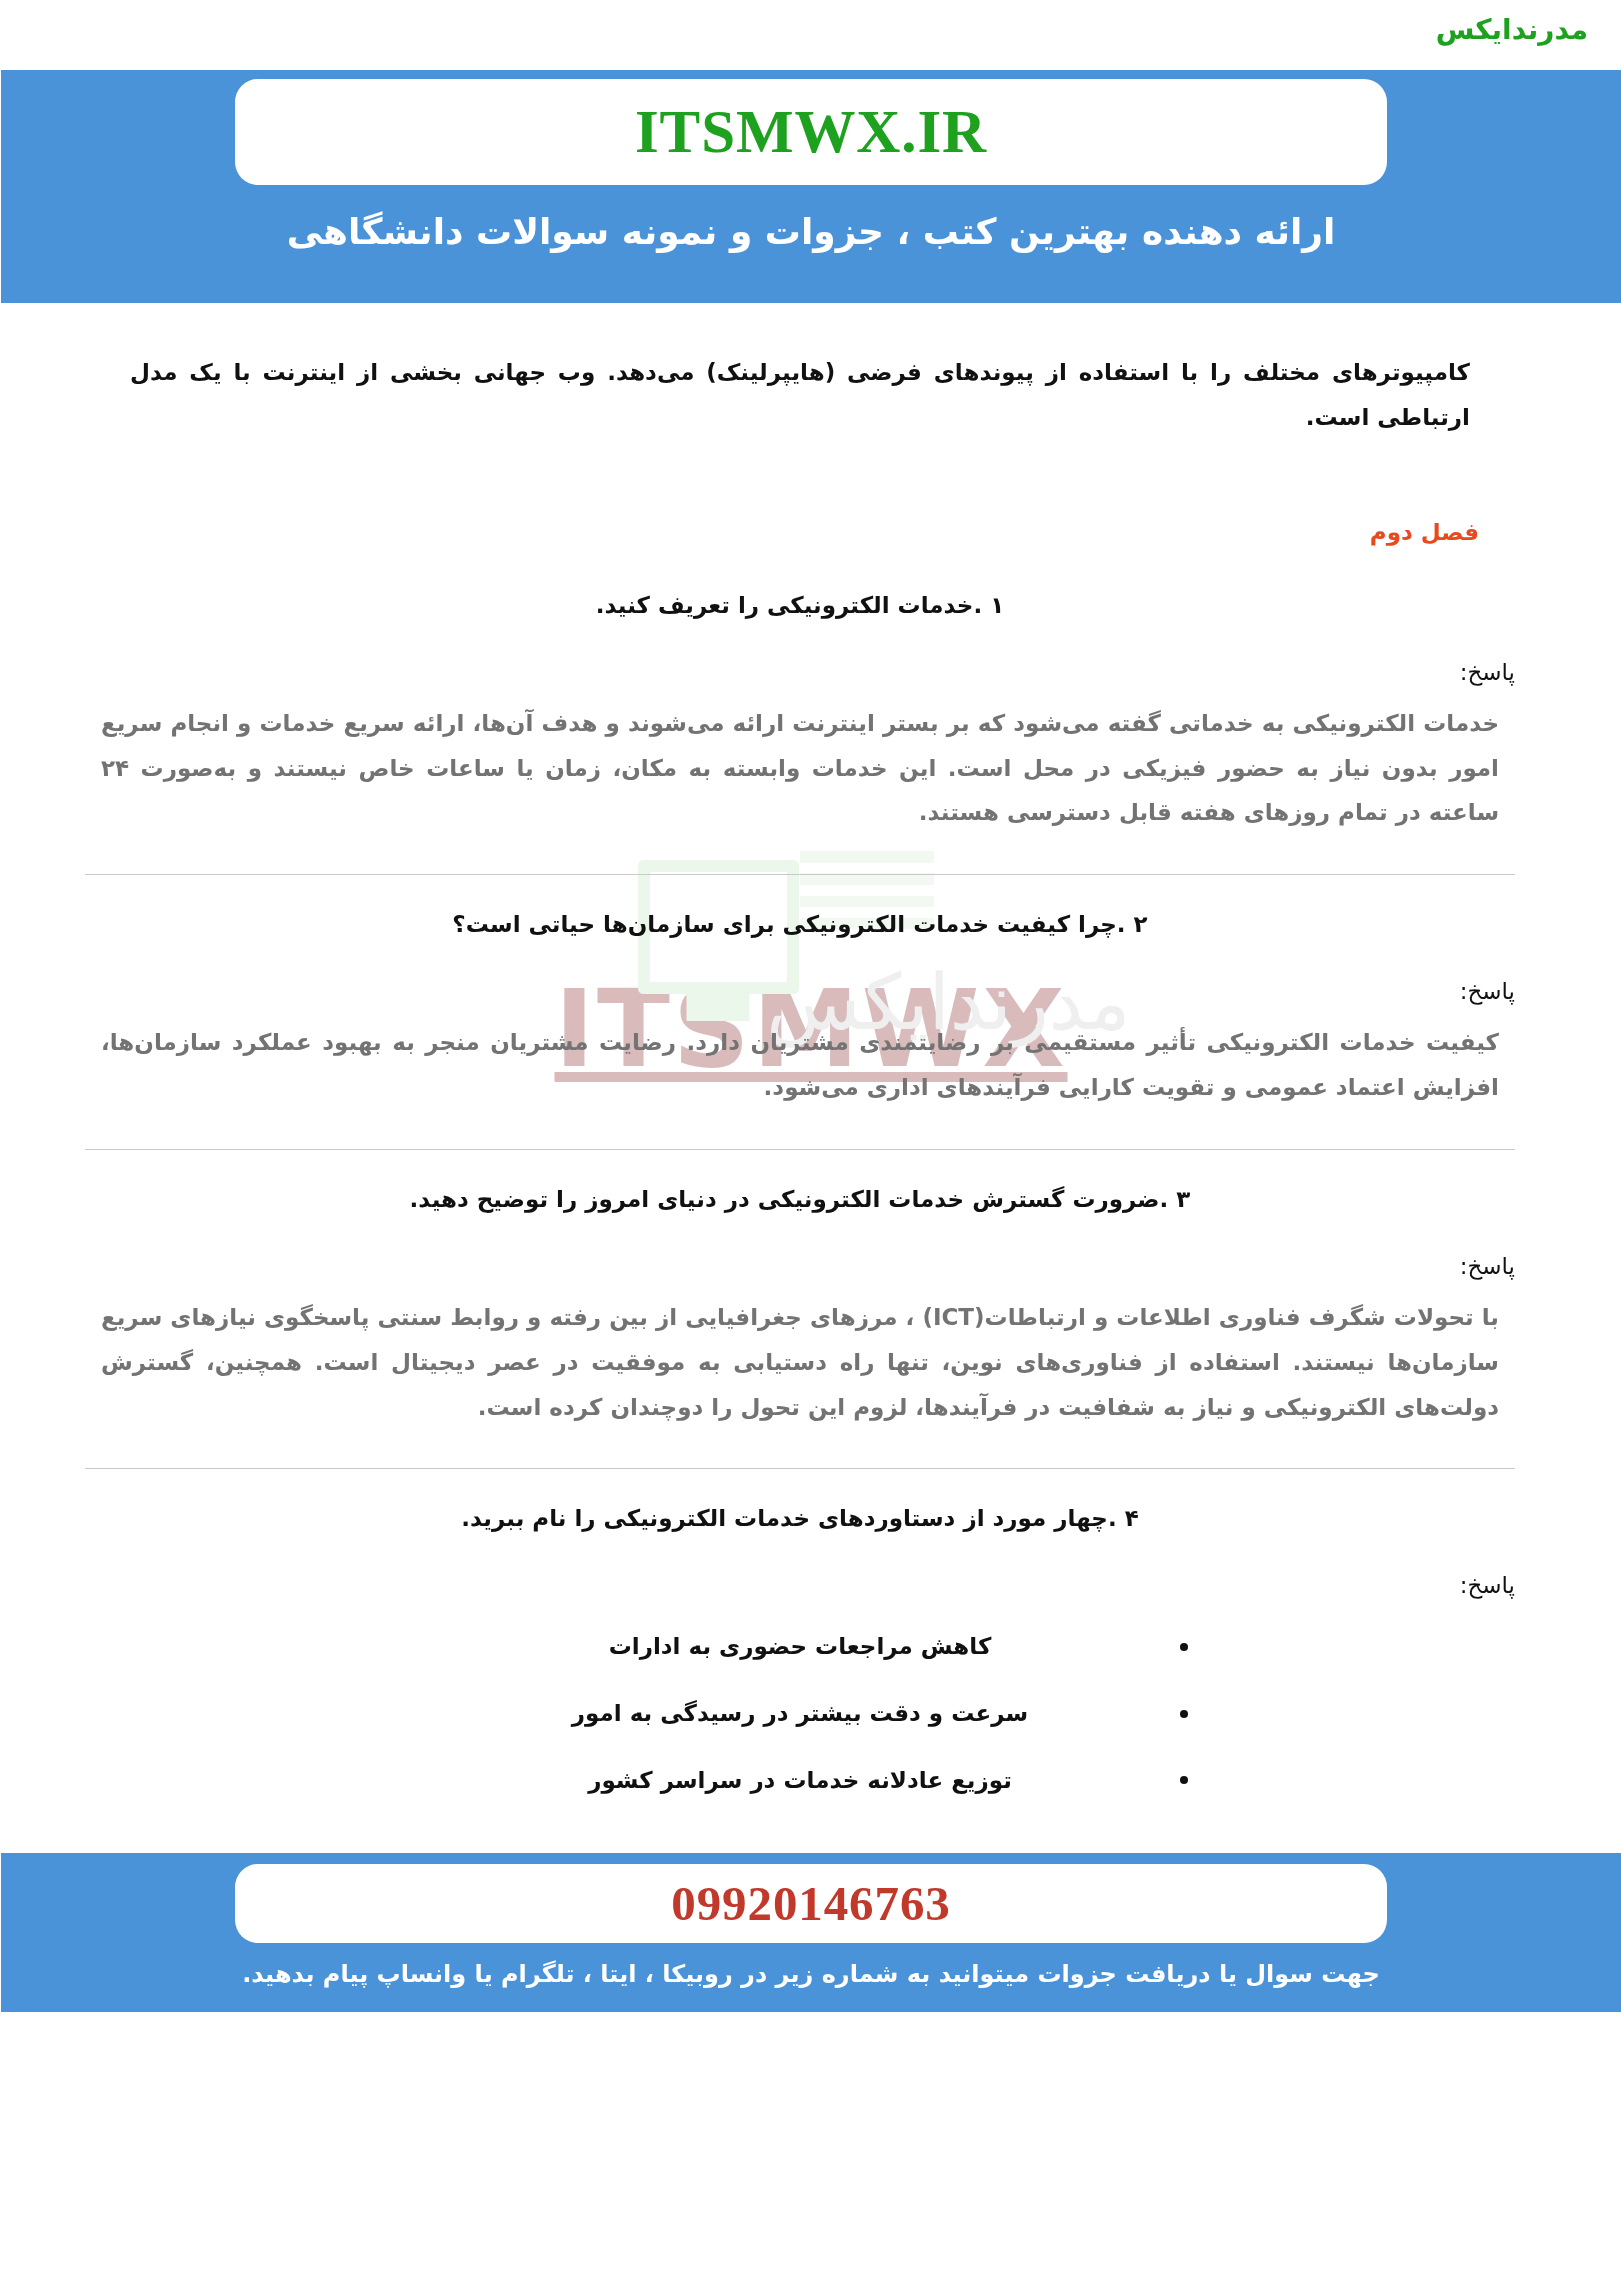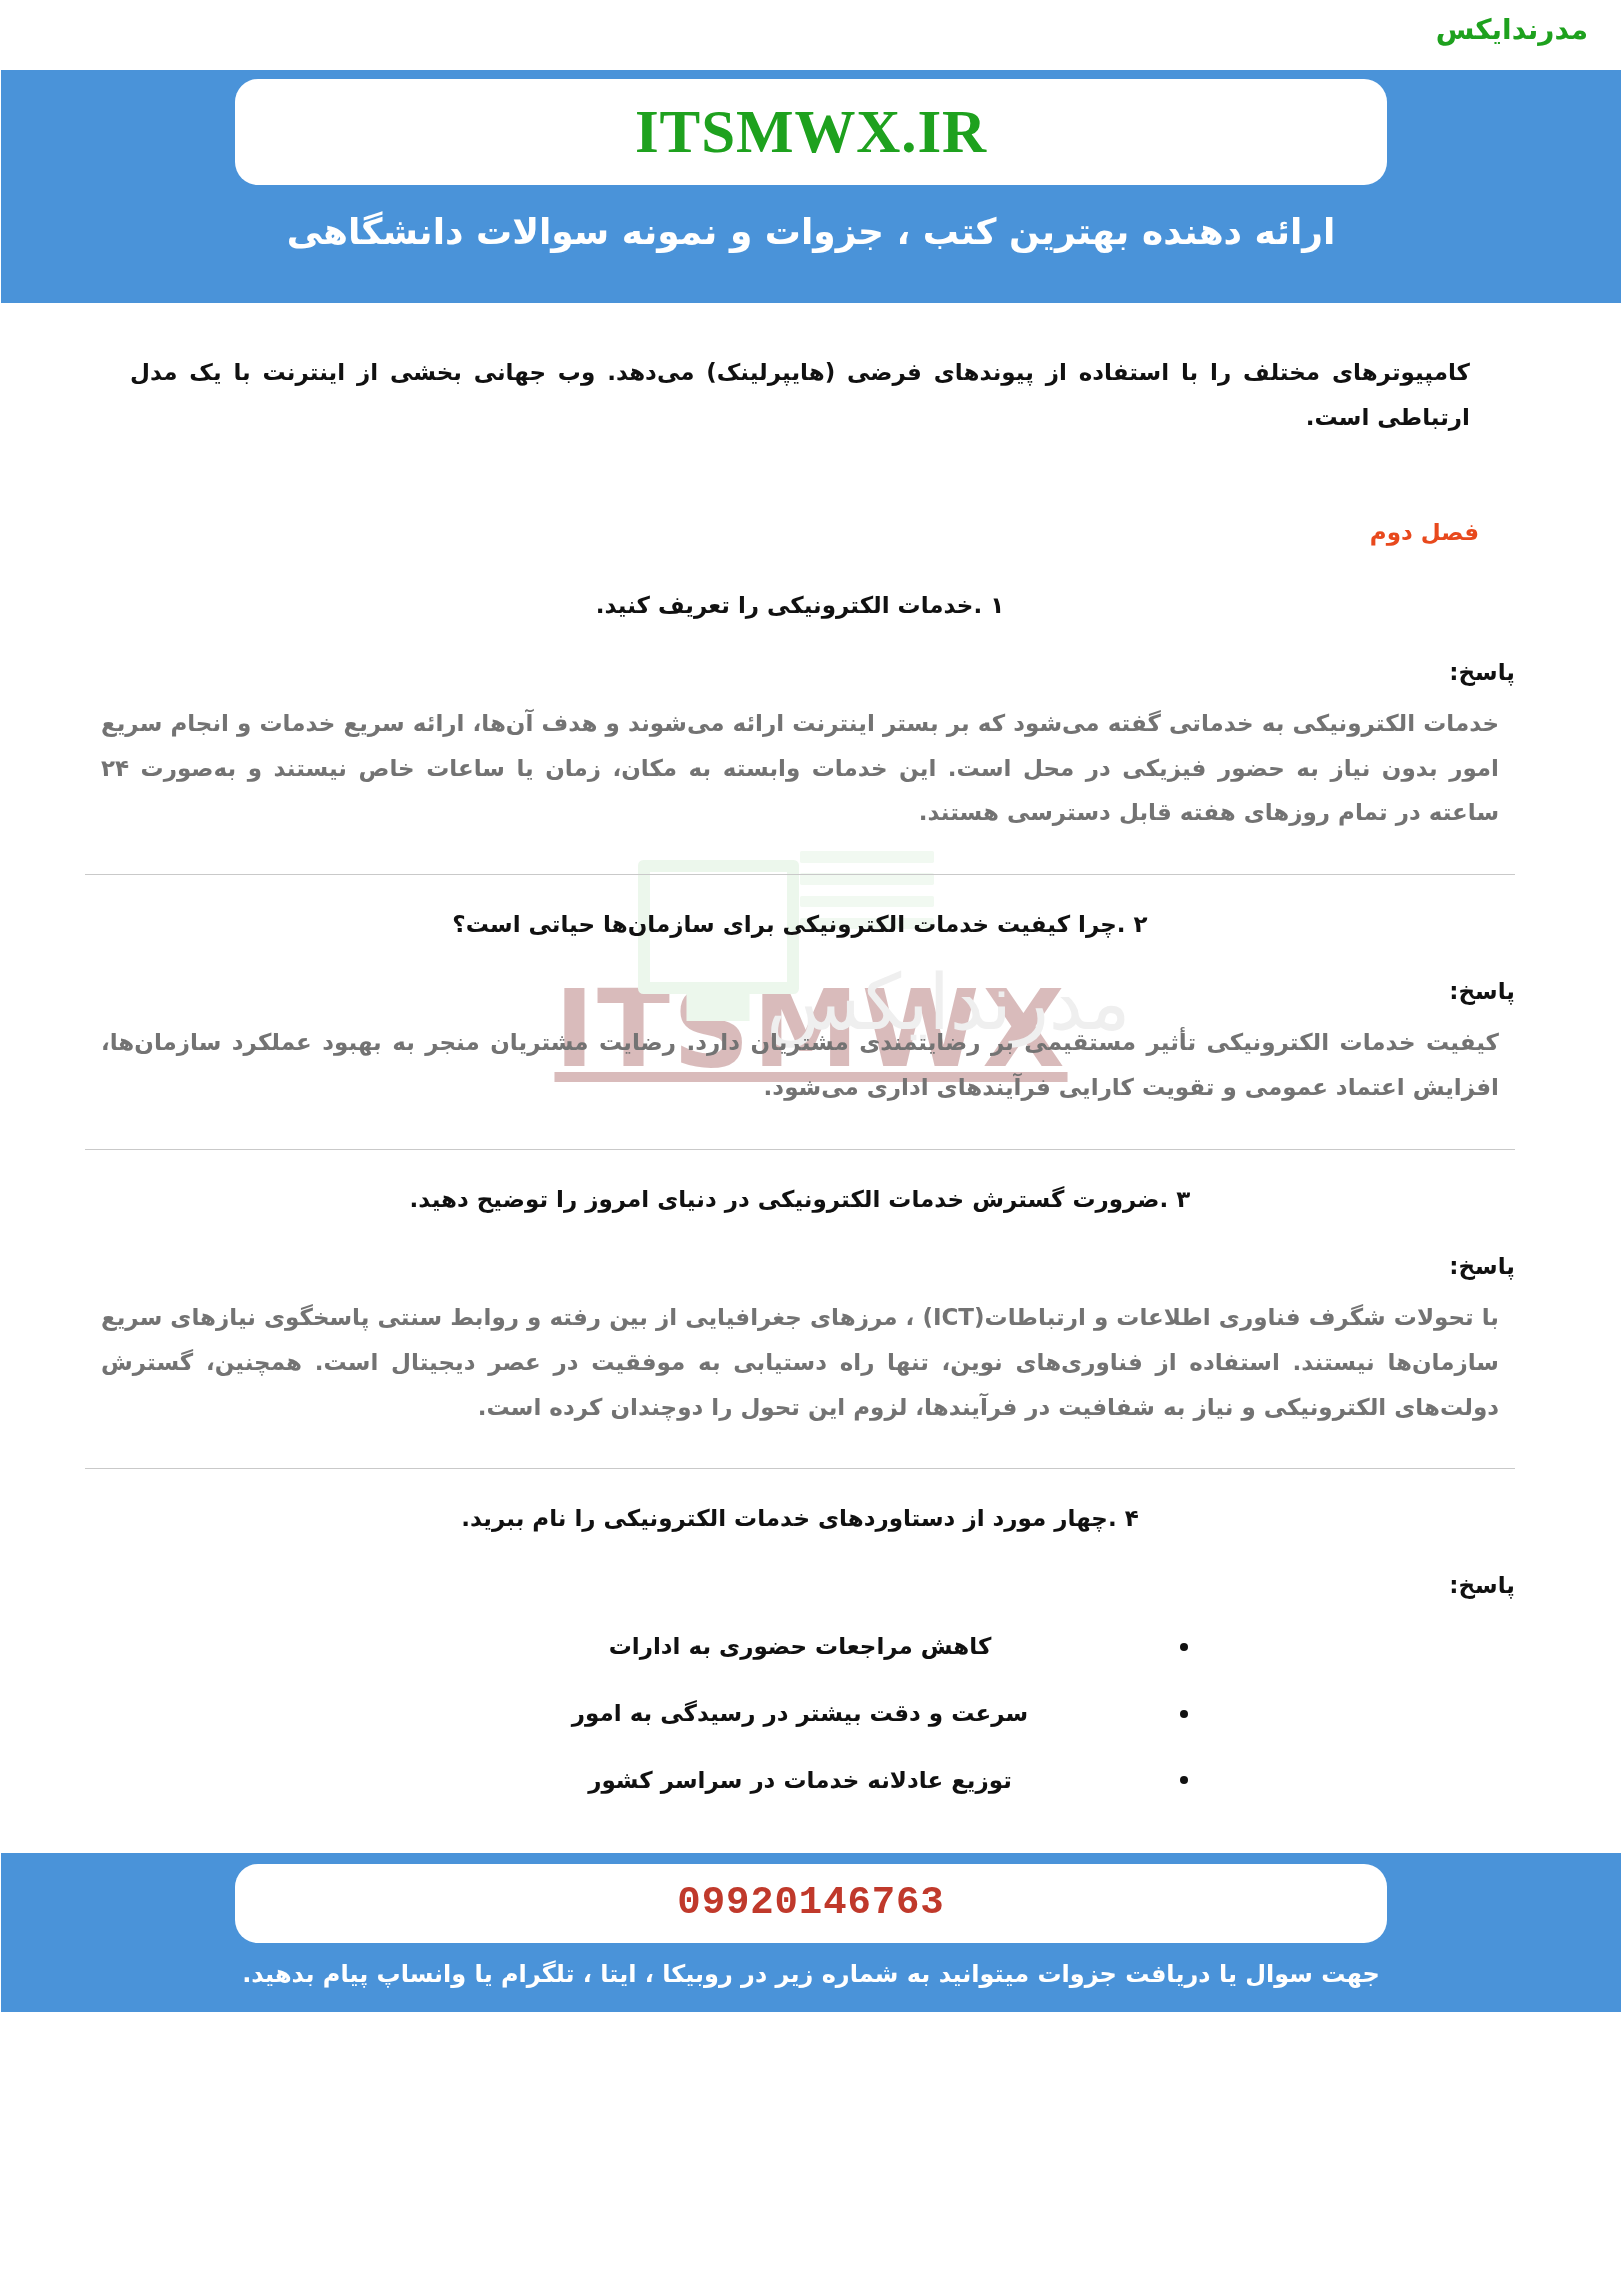--- a/index.html
+++ b/index.html
@@ -104,21 +104,21 @@
   }
   .question {
     font-size: 23px;
     font-weight: bold;
     margin: 0 0 41px 0;
     text-align: center;
     color: #111;
   }
   .answer-label {
     font-size: 23px;
-    font-weight: bold;
+    font-weight: normal;
     margin: 0 0 9px 0;
     text-align: right;
     color: #111;
   }
   .answer-text {
     font-size: 23px;
     font-weight: bold;
     line-height: 1.95;
     text-align: justify;
     margin: 16px;
@@ -237,22 +237,22 @@
     width: 1152px;
     height: 79px;
     background: #ffffff;
     border-radius: 23px;
     display: flex;
     align-items: center;
     justify-content: center;
   }
   .footer-phone {
     color: #c0392b;
-    font-family: Liberation Mono, monospace;
-    font-size: 39px;
+    font-family: Liberation Serif, serif;
+    font-size: 49px;
     font-weight: bold;
     letter-spacing: 0.9px;
   }
   .footer-note {
     position: absolute;
     top: 107px;
     left: 0;
     right: 0;
     text-align: center;
     color: #ffffff;

